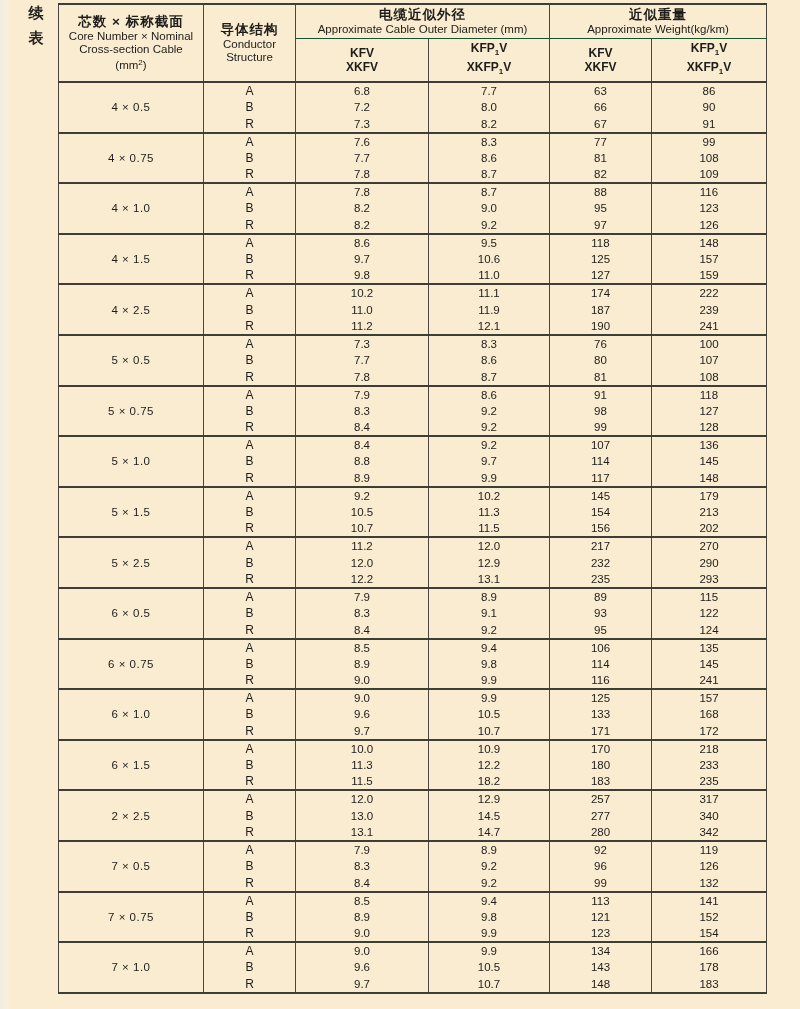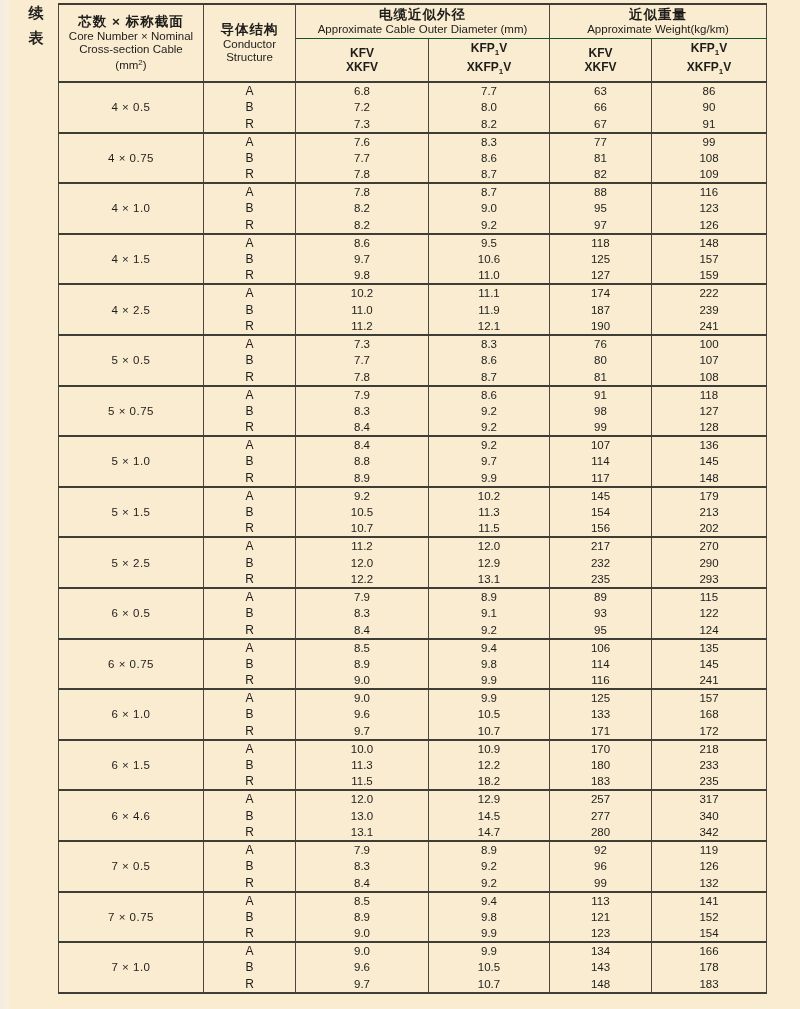--- a/index.html
+++ b/index.html
@@ -420,21 +420,21 @@
           <td class="col-w2">233</td>
         </tr>
         <tr>
           <td class="col-cond">R</td>
           <td class="col-d1">11.5</td>
           <td class="col-d2">18.2</td>
           <td class="col-w1">183</td>
           <td class="col-w2">235</td>
         </tr>
         <tr class="group-first">
-          <td rowspan="3" class="col-size">6 × 4.6</td>
+          <td rowspan="3" class="col-size">2 × 2.5</td>
           <td class="col-cond">A</td>
           <td class="col-d1">12.0</td>
           <td class="col-d2">12.9</td>
           <td class="col-w1">257</td>
           <td class="col-w2">317</td>
         </tr>
         <tr>
           <td class="col-cond">B</td>
           <td class="col-d1">13.0</td>
           <td class="col-d2">14.5</td>

